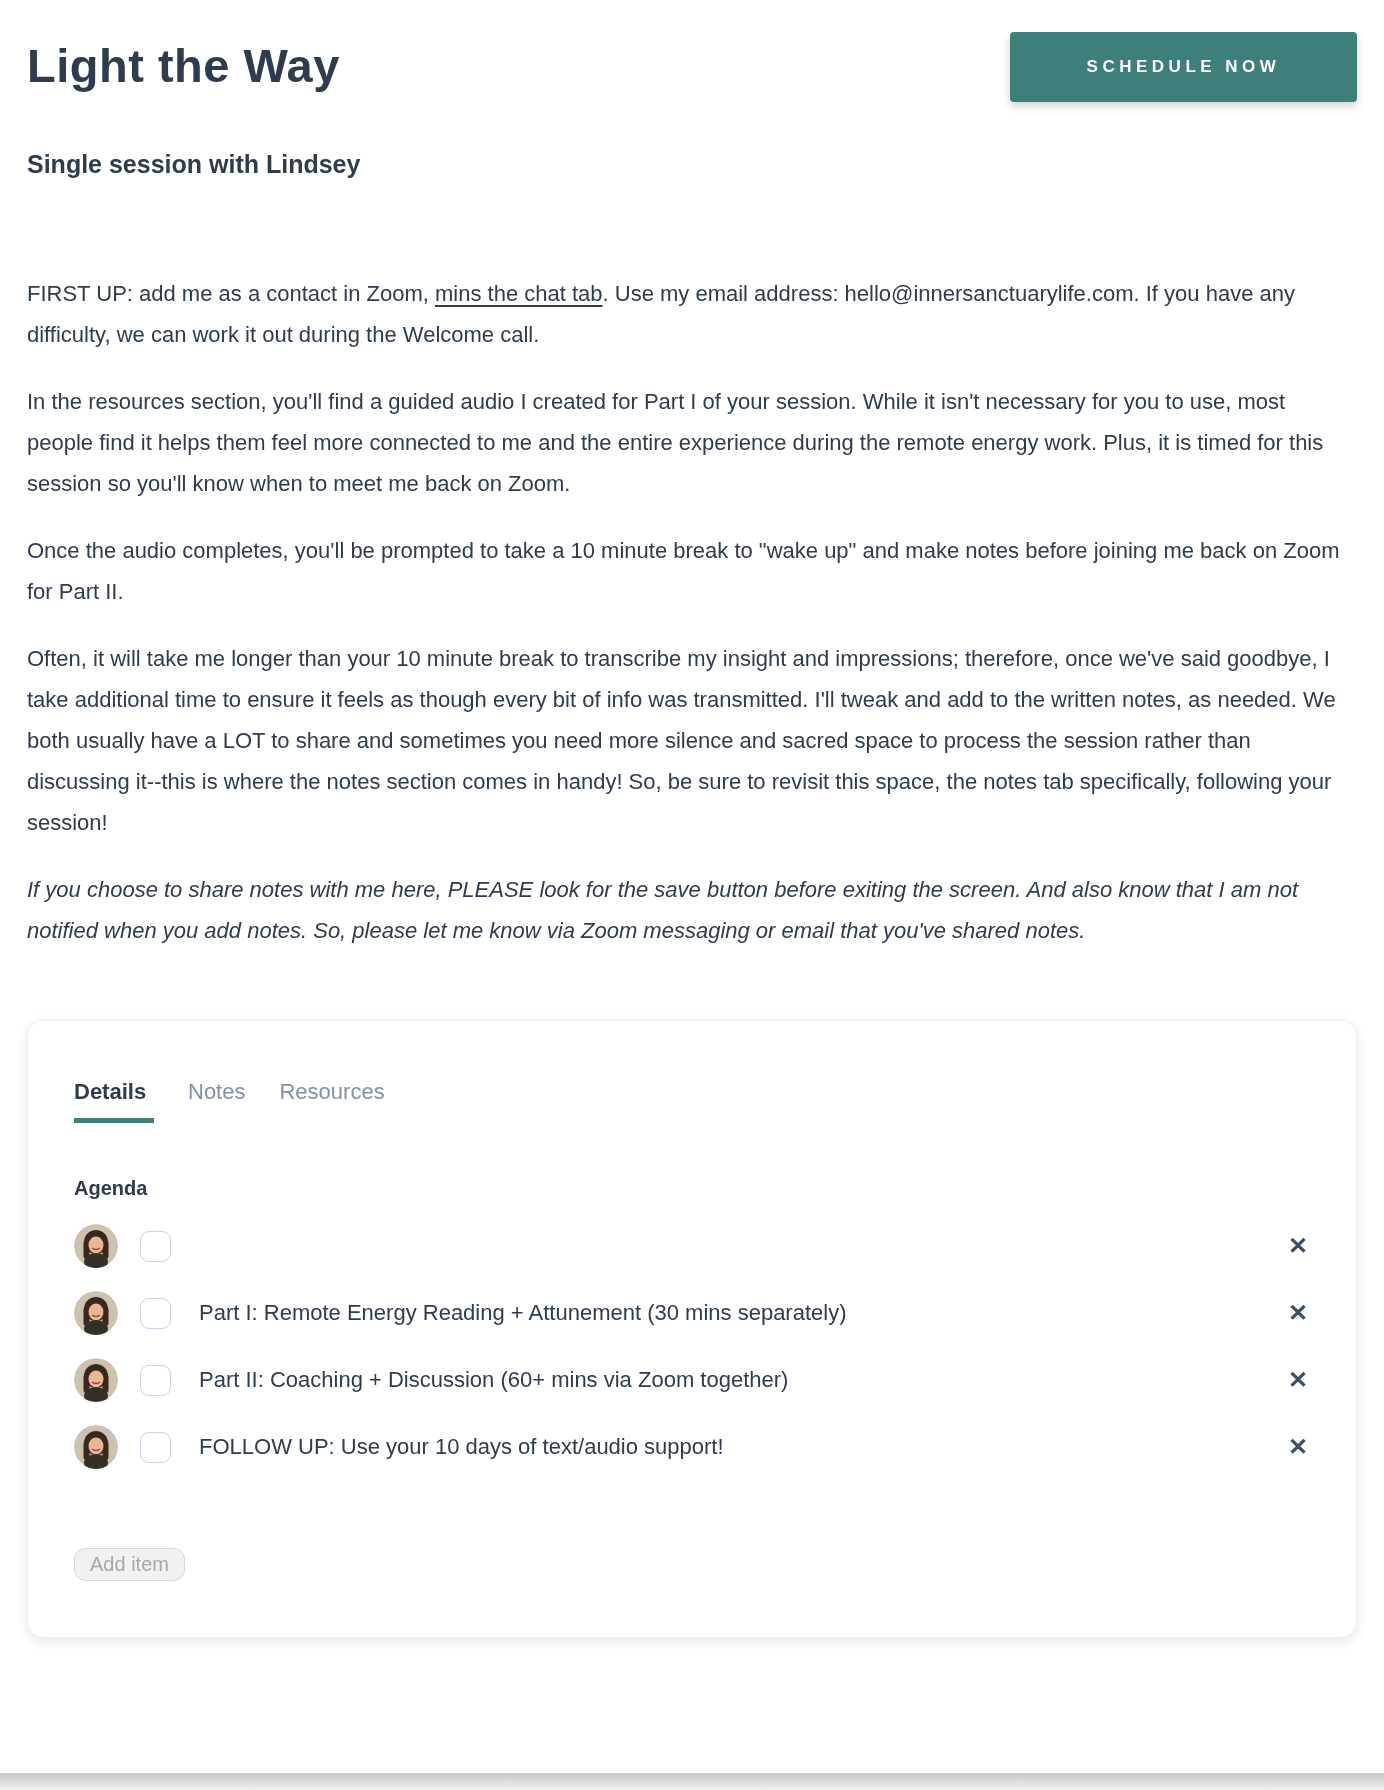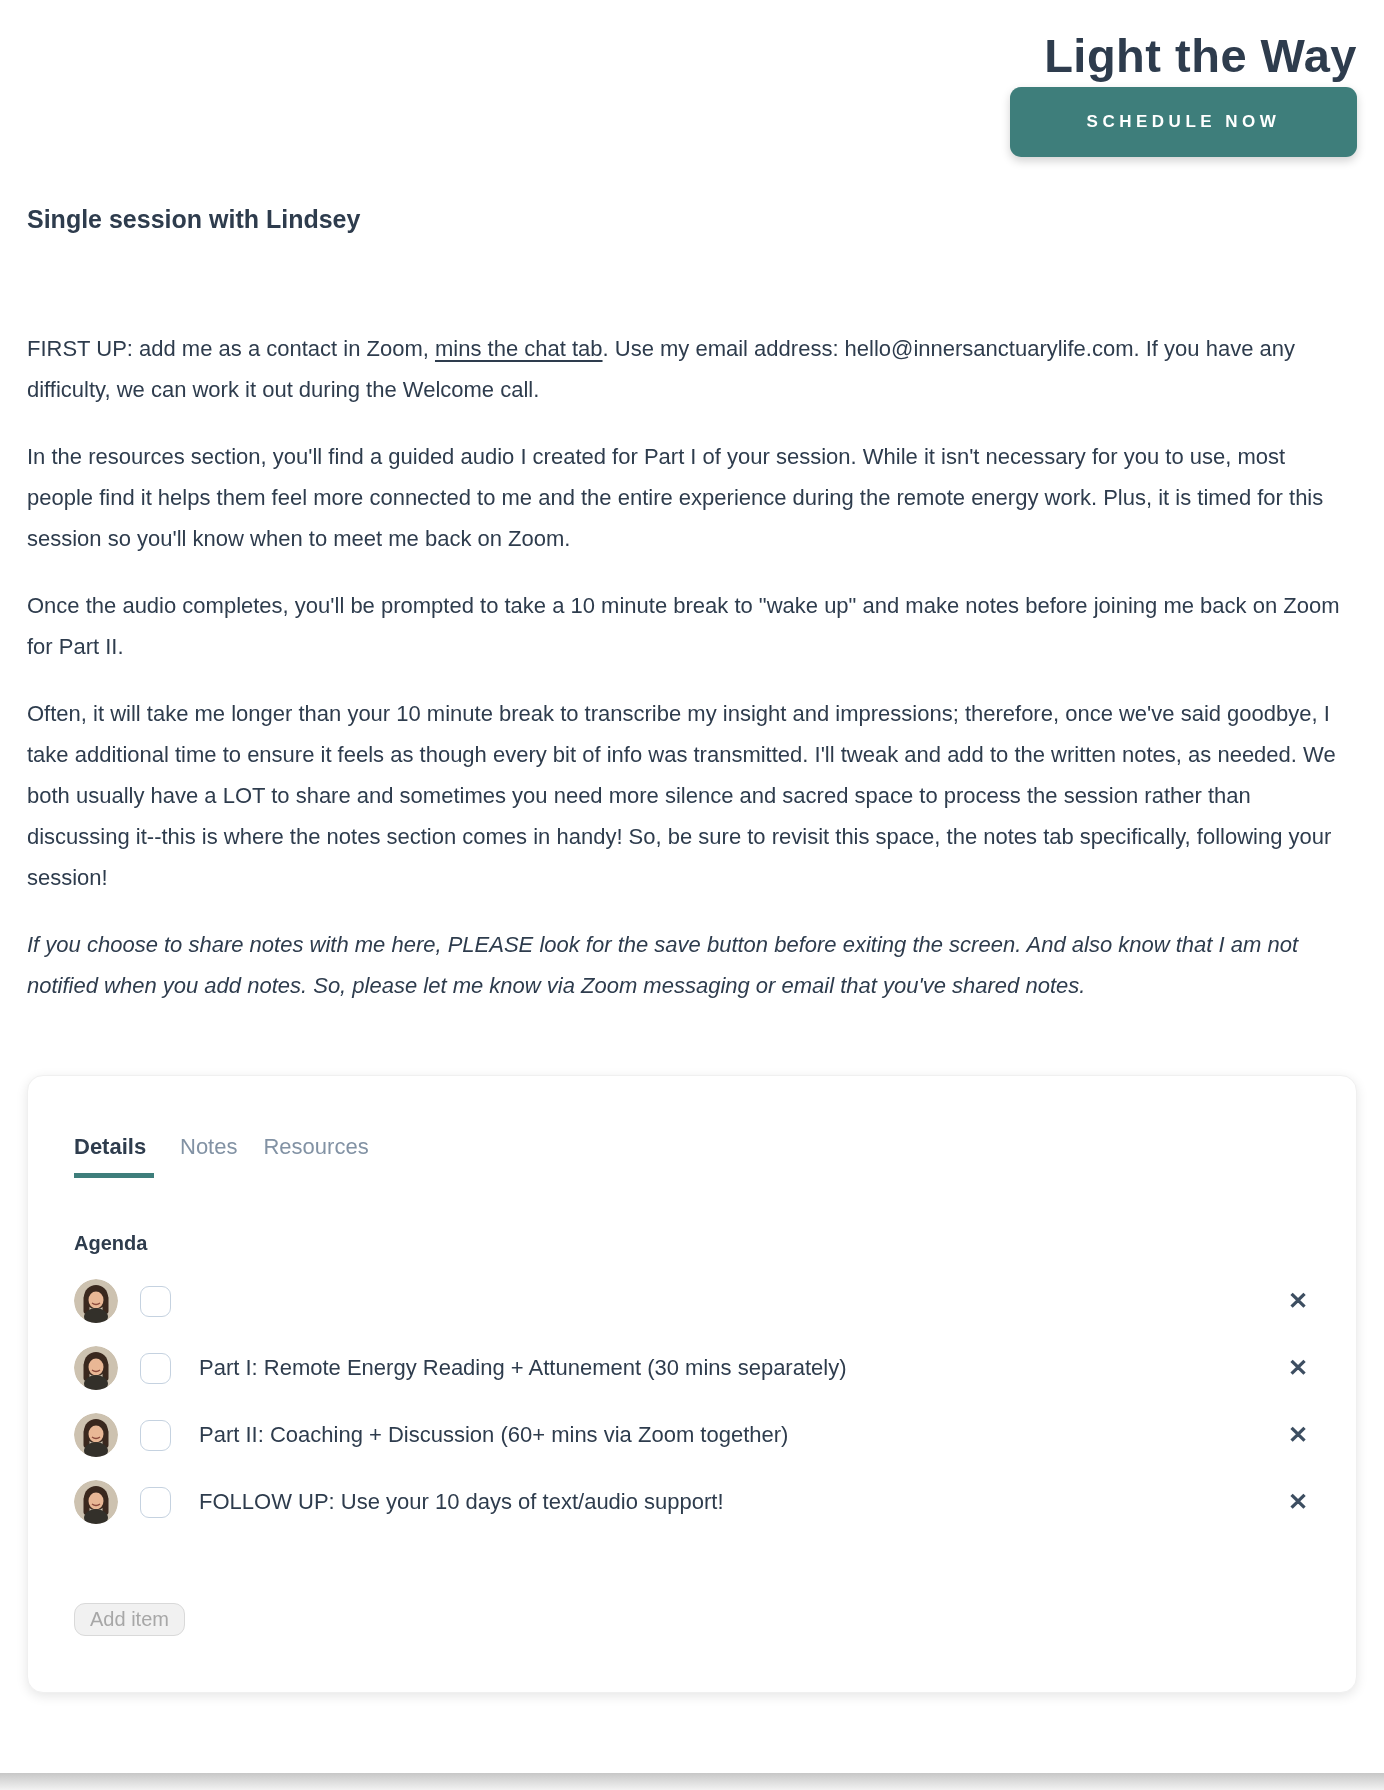--- a/index.html
+++ b/index.html
@@ -12,23 +12,22 @@
     color: #2e3c4d;
     position: relative;
     overflow: hidden;
   }
   .container { padding: 0 27px; }
 
   
   .header {
     display: flex;
     justify-content: space-between;
-    align-items: flex-end;
+    align-items: center;
     padding-top: 28px;
-    flex-direction: column;
   }
   .page-title {
     margin: 0;
     font-size: 47px;
     font-weight: 700;
     letter-spacing: 0.5px;
     color: #2e3c4d;
   }
   .schedule-btn {
     display: inline-flex;
@@ -37,21 +36,21 @@
     width: 347px;
     height: 70px;
     margin-top: 4px;
     background: #3e7e7b;
     color: #ffffff;
     font-family: "Liberation Sans", sans-serif;
     font-size: 17px;
     font-weight: 700;
     letter-spacing: 4.5px;
     border: none;
-    border-radius: 11px;
+    border-radius: 4px;
     box-shadow: 0 4px 10px rgba(0,0,0,0.18);
     cursor: pointer;
   }
   .subtitle {
     margin: 48px 0 0 0;
     font-size: 25px;
     font-weight: 700;
     color: #2e3c4d;
   }
 
@@ -74,21 +73,21 @@
   .card {
     margin-top: 69px;
     width: 1330px;
     min-height: 615px;
     background: #ffffff;
     border: 1px solid #f0f0f0;
     border-radius: 16px;
     box-shadow: 0 3px 12px rgba(0,0,0,0.10);
     padding: 58px 46px 56px 46px;
   }
-  .tabs { display: flex; gap: 26px; }
+  .tabs { display: flex; gap: 34px; }
   .tab {
     font-size: 22px;
     color: #8292a4;
     cursor: pointer;
   }
   .tab.active { color: #2e3c4d; font-weight: 700; }
   .tab.active::after {
     content: "";
     display: block;
     height: 5px;

